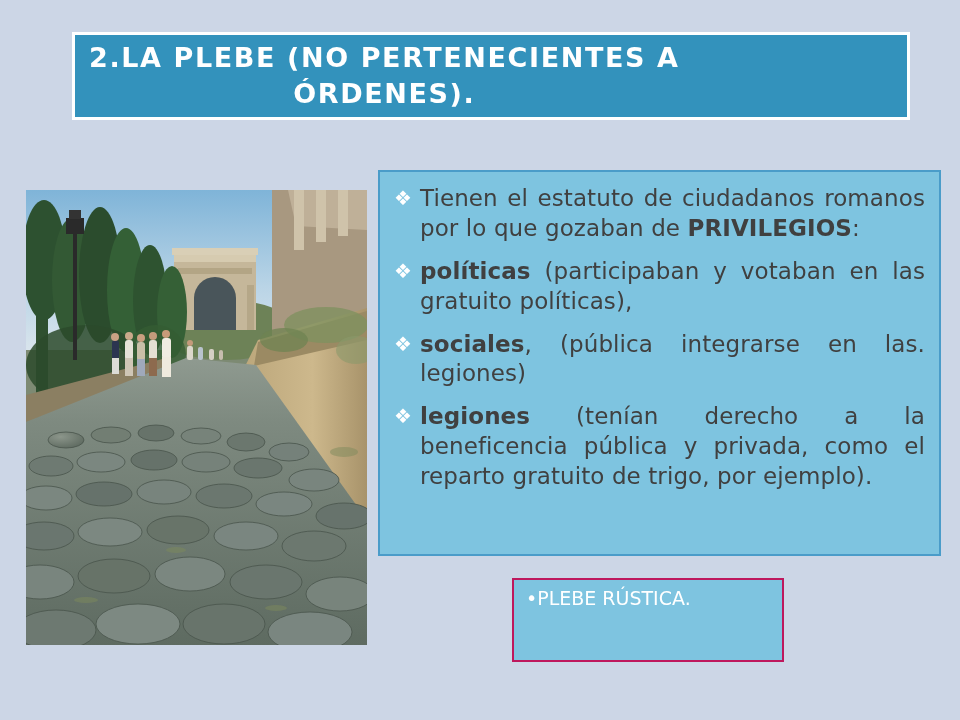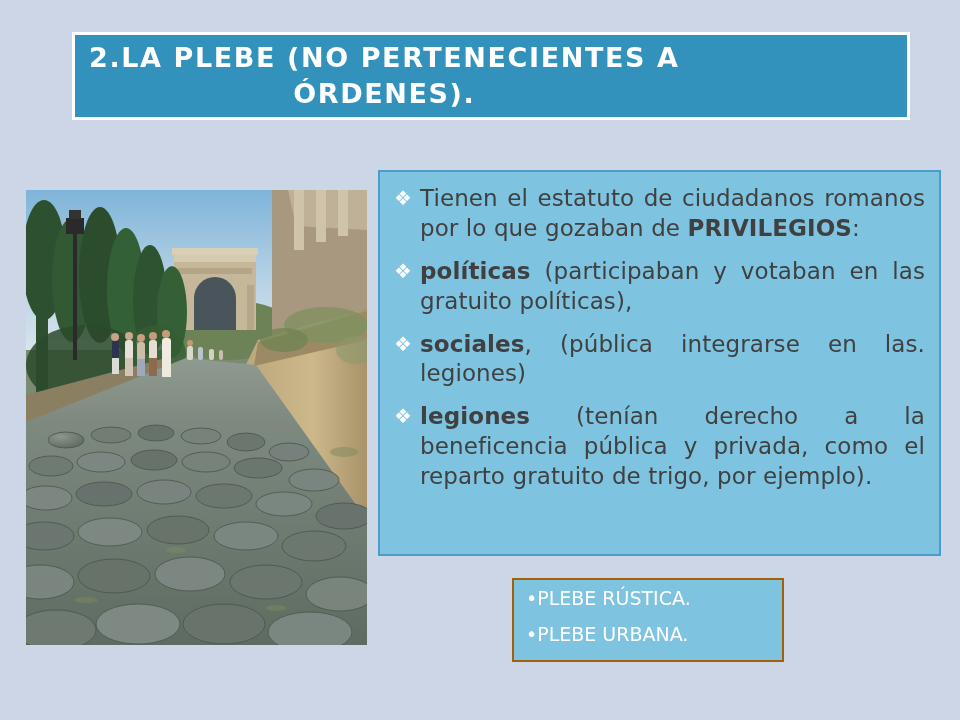--- a/index.html
+++ b/index.html
@@ -92,21 +92,21 @@
   .bullet-text b { font-weight: bold; }
 
   
   #plebe-types-box {
     position: absolute;
     left: 512px;
     top: 578px;
     width: 272px;
     height: 84px;
     background: #7ec4e0;
-    border: 2px solid #a16207;
+    border: 2px solid #be185d;
     box-sizing: border-box;
     padding: 9px 10px 0 12px;
   }
   .plebe-line {
     color: #ffffff;
     font-family: "DejaVu Sans", sans-serif;
     font-size: 19px;
     line-height: 1.0;
     margin-bottom: 17px;
     white-space: nowrap;
@@ -296,14 +296,13 @@
 
   <div class="bullet-row">
     <span class="bullet-mark">❖</span>
     <span class="bullet-text"><b>legiones</b><span> (tenían derecho a la beneficencia pública y privada, como el reparto gratuito de trigo, por ejemplo).</span></span>
   </div>
 
 </div>
 
 <div id="plebe-types-box">
   <div class="plebe-line">•PLEBE RÚSTICA.</div>
-  <div class="plebe-line">•PLEBE URBANA.</div>
 </div>
 
 </body></html>

